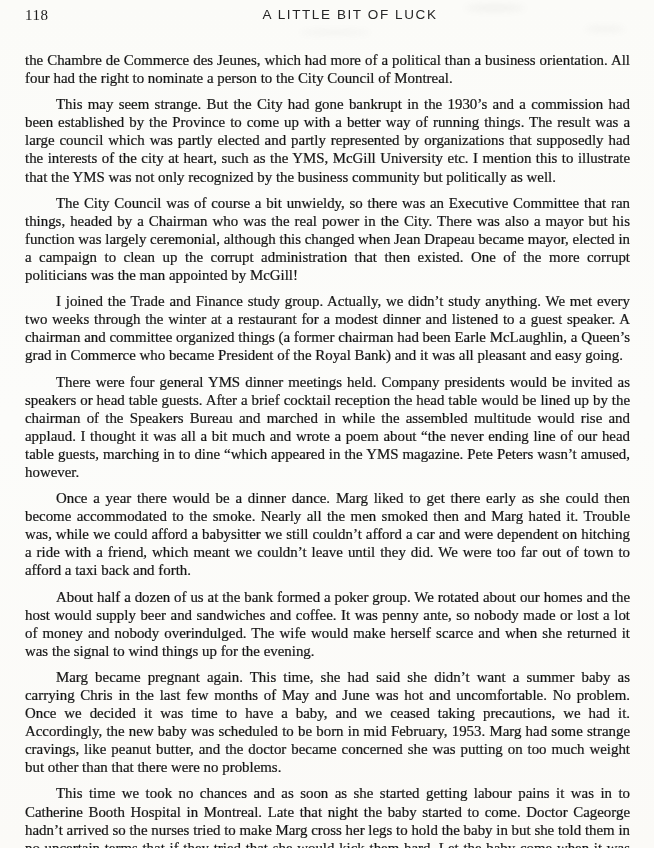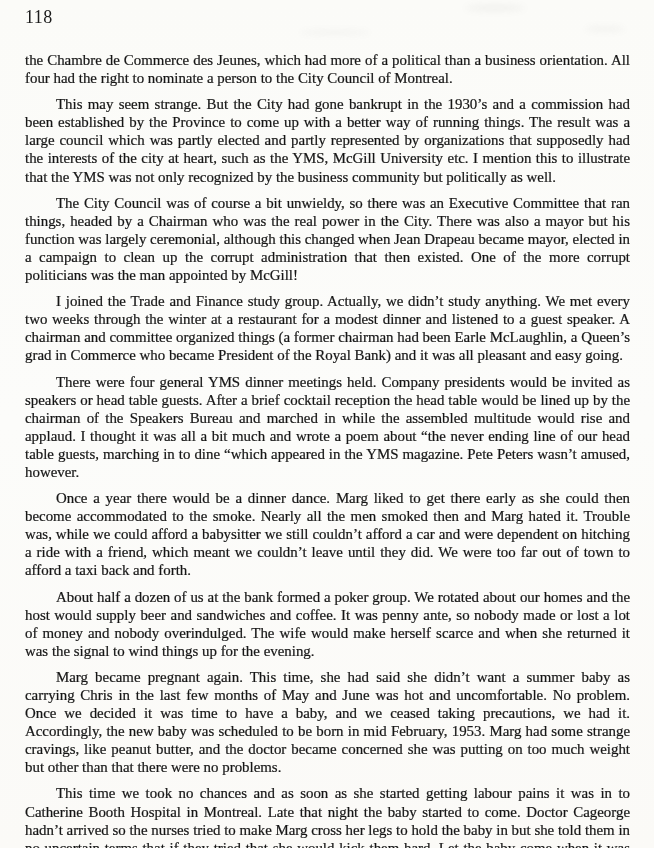--- a/index.html
+++ b/index.html
@@ -31,21 +31,21 @@
   .page-header {
     position: relative;
     height: 24px;
     padding-top: 7px;
   }
   .page-number {
     position: absolute;
     left: 25px;
     top: 7px;
     font-family: "Liberation Serif", serif;
-    font-size: 18px;
+    font-size: 15px;
     letter-spacing: 0.5px;
     color: #1c1c1c;
   }
   .running-title {
     display: block;
     text-align: center;
     padding-left: 46px; 
     font-family: "Liberation Sans", sans-serif;
     font-size: 13.5px;
     letter-spacing: 1.6px;
@@ -71,20 +71,21 @@
 <body>
 
 <div class="page">
 
   <div class="smudge smudge-1"></div>
   <div class="smudge smudge-2"></div>
   <div class="smudge smudge-3"></div>
 
   <div class="page-header">
     <span class="page-number">118</span>
+    <span class="running-title">A LITTLE BIT OF LUCK</span>
   </div>
 
   <div class="page-body">
     <p class="para">the Chambre de Commerce des Jeunes, which had more of a political than a business orientation. All four had the right to nominate a person to the City Council of Montreal.</p>
     <p class="para indent">This may seem strange. But the City had gone bankrupt in the 1930’s and a commission had been established by the Province to come up with a better way of running things. The result was a large council which was partly elected and partly represented by organizations that supposedly had the interests of the city at heart, such as the YMS, McGill University etc. I mention this to illustrate that the YMS was not only recognized by the business community but politically as well.</p>
     <p class="para indent">The City Council was of course a bit unwieldy, so there was an Executive Committee that ran things, headed by a Chairman who was the real power in the City. There was also a mayor but his function was largely ceremonial, although this changed when Jean Drapeau became mayor, elected in a campaign to clean up the corrupt administration that then existed. One of the more corrupt politicians was the man appointed by McGill!</p>
     <p class="para indent">I joined the Trade and Finance study group. Actually, we didn’t study anything. We met every two weeks through the winter at a restaurant for a modest dinner and listened to a guest speaker. A chairman and committee organized things (a former chairman had been Earle McLaughlin, a Queen’s grad in Commerce who became President of the Royal Bank) and it was all pleasant and easy going.</p>
     <p class="para indent">There were four general YMS dinner meetings held. Company presidents would be invited as speakers or head table guests. After a brief cocktail reception the head table would be lined up by the chairman of the Speakers Bureau and marched in while the assembled multitude would rise and applaud. I thought it was all a bit much and wrote a poem about “the never ending line of our head table guests, marching in to dine “which appeared in the YMS magazine. Pete Peters wasn’t amused, however.</p>
     <p class="para indent">Once a year there would be a dinner dance. Marg liked to get there early as she could then become accommodated to the smoke. Nearly all the men smoked then and Marg hated it. Trouble was, while we could afford a babysitter we still couldn’t afford a car and were dependent on hitching a ride with a friend, which meant we couldn’t leave until they did. We were too far out of town to afford a taxi back and forth.</p>
     <p class="para indent">About half a dozen of us at the bank formed a poker group. We rotated about our homes and the host would supply beer and sandwiches and coffee. It was penny ante, so nobody made or lost a lot of money and nobody overindulged. The wife would make herself scarce and when she returned it was the signal to wind things up for the evening.</p>

